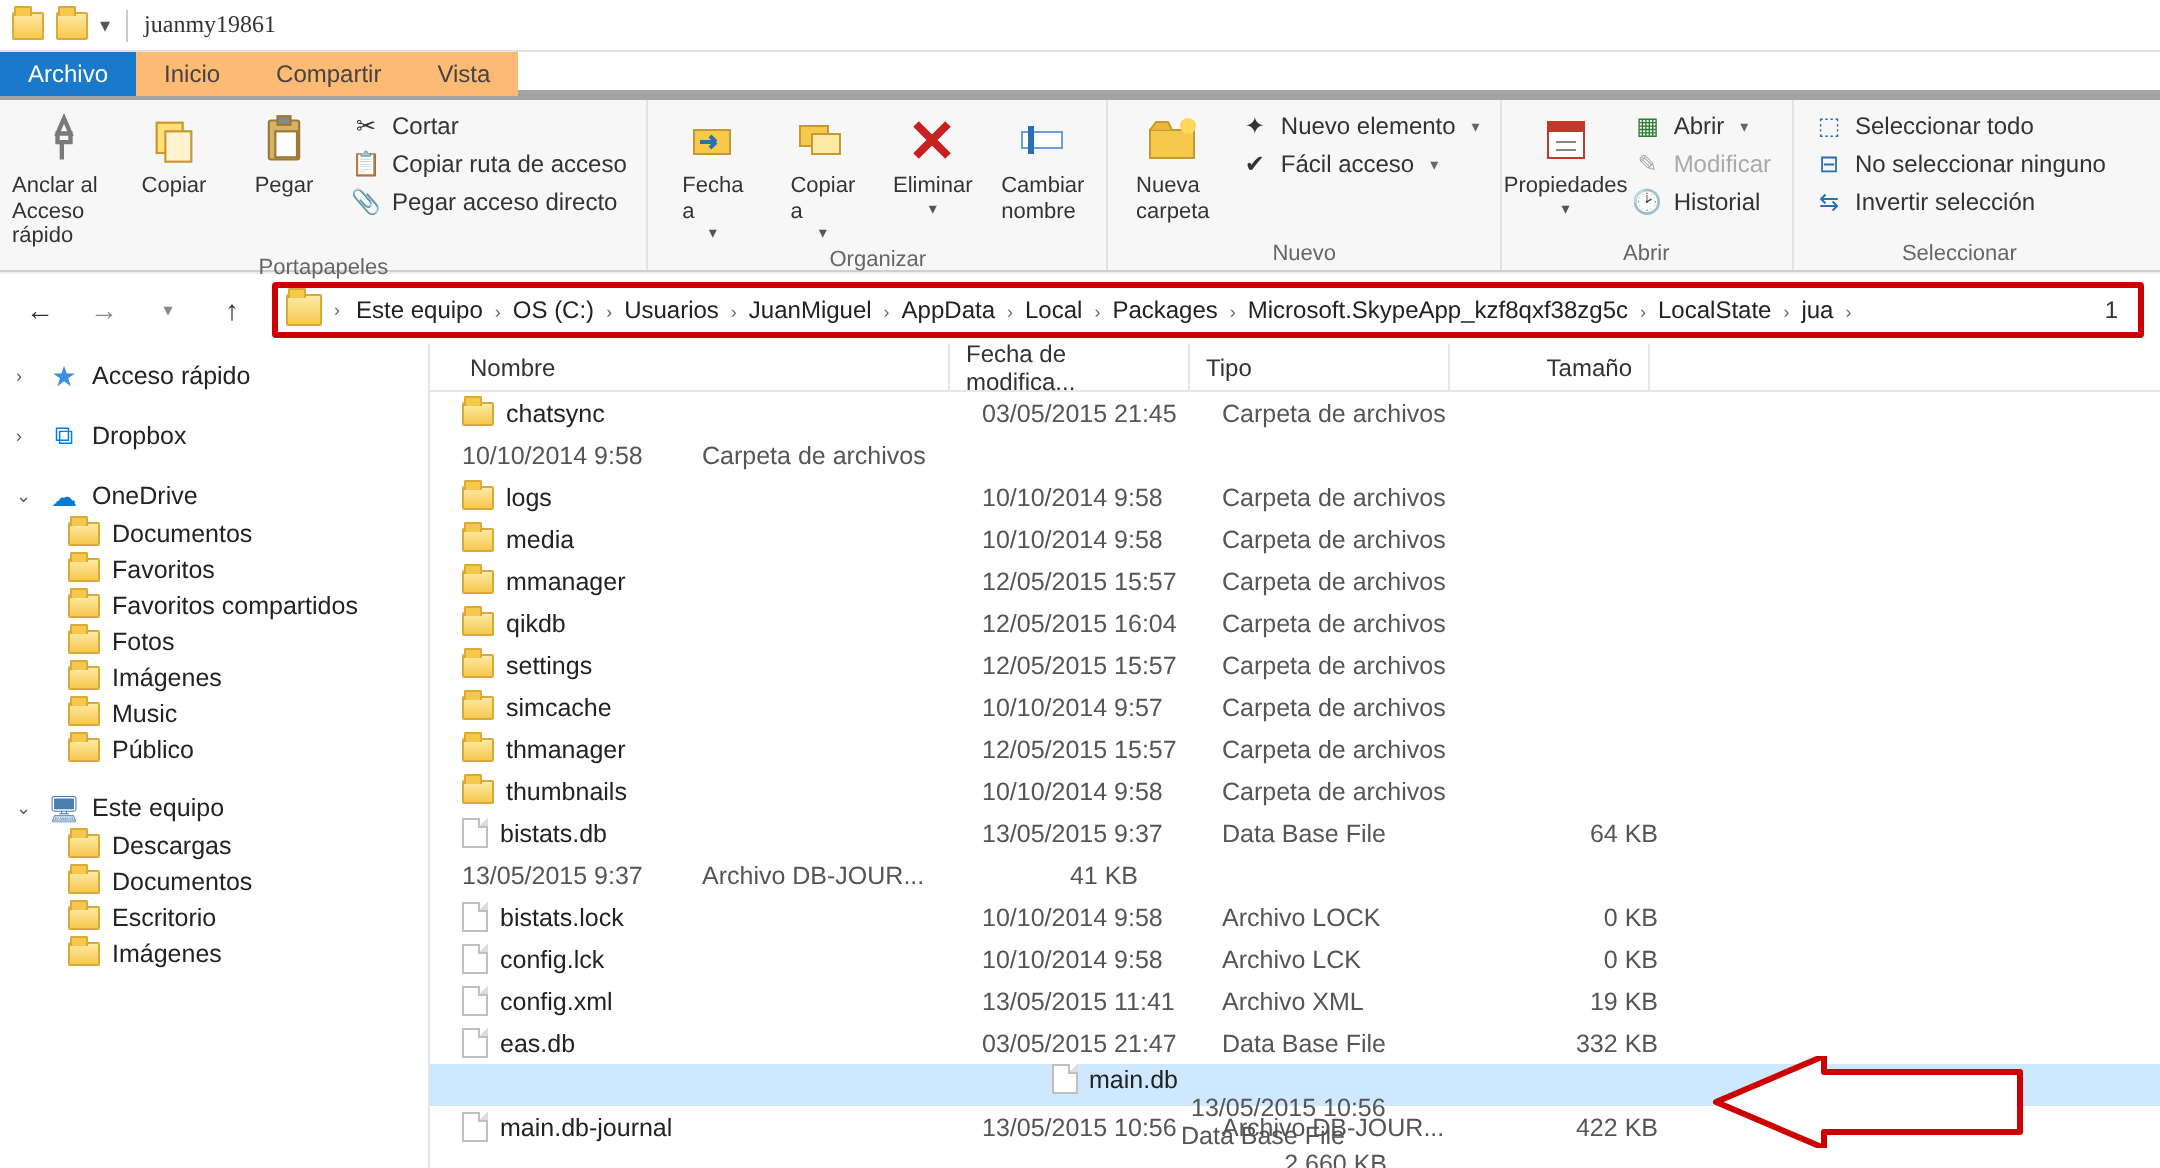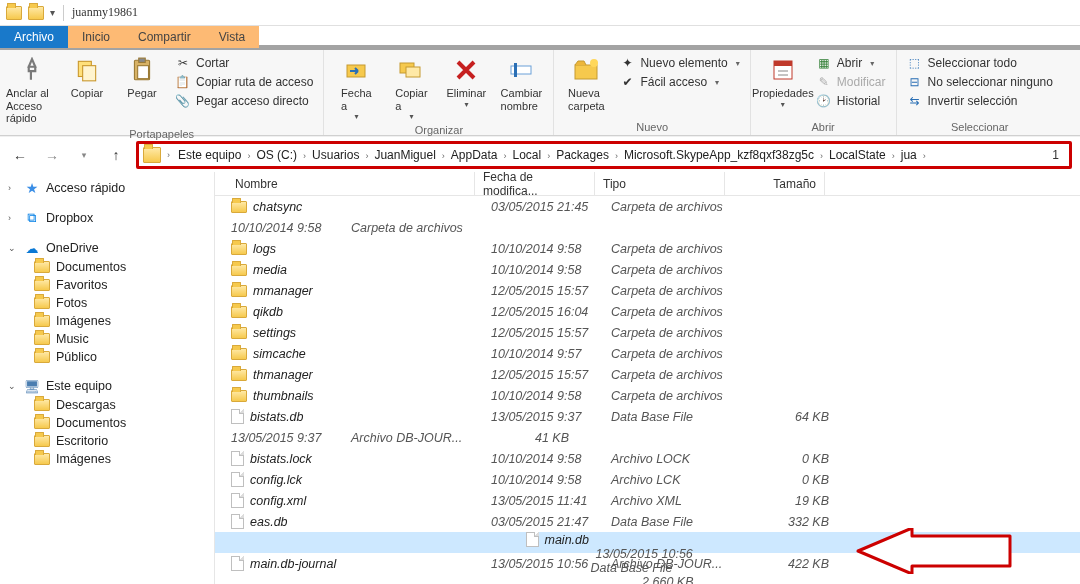--- a/index.html
+++ b/index.html
@@ -50,21 +50,21 @@
   .sb-spacer { height: 10px; }
 
   .mainview { flex: 1; display: flex; flex-direction: column; }
   .colheader { display: flex; height: 24px; border-bottom: 1px solid #e6e6e6; }
   .colh { border-right: 1px solid #e6e6e6; padding: 4px 8px; font-size: 12px; color: #333; cursor: pointer; display:flex; align-items:center; }
   .colh.name { width: 260px; padding-left: 20px; }
   .colh.date { width: 120px; }
   .colh.type { width: 130px; }
   .colh.size { width: 100px; justify-content:flex-end; }
 
-  .filelist { flex: 1; overflow: hidden; font-style: italic; }
+  .filelist { flex: 1; overflow: hidden; }
   .frow { display: flex; height: 21px; align-items: center; font-size: 12.5px; color: #222; padding-left: 16px; cursor: pointer; }
   .frow.selected { background: #cde8ff; flex-direction: column; }
   .frow .c-name { width: 260px; display: flex; align-items: center; gap: 6px; }
   .frow .c-date { width: 120px; color: #555; }
   .frow .c-type { width: 130px; color: #555; }
   .frow .c-size { width: 100px; text-align: right; color: #555; padding-right: 12px; }
 
   
   .folder-small { display: inline-block; width: 16px; height: 12px; background: linear-gradient(#ffe9a6,#f6c94d); border: 1px solid #d9a93a; border-radius: 1px; position: relative; }
   .folder-small::before { content: ""; position: absolute; top: -4px; left: 0; width: 7px; height: 4px; background: #f6c94d; border: 1px solid #d9a93a; border-bottom: none; border-radius: 1px 1px 0 0; }
@@ -314,20 +314,24 @@
         <div class="sb-item sub">
           <span class="folder-small"></span>
           <span>Documentos</span>
         </div>
         <div class="sb-item sub">
           <span class="folder-small"></span>
           <span>Favoritos</span>
         </div>
         <div class="sb-item sub">
           <span class="folder-small"></span>
+          <span>Favoritos compartidos</span>
+        </div>
+        <div class="sb-item sub">
+          <span class="folder-small"></span>
           <span>Fotos</span>
         </div>
         <div class="sb-item sub">
           <span class="folder-small"></span>
           <span>Imágenes</span>
         </div>
         <div class="sb-item sub">
           <span class="folder-small"></span>
           <span>Music</span>
         </div>

